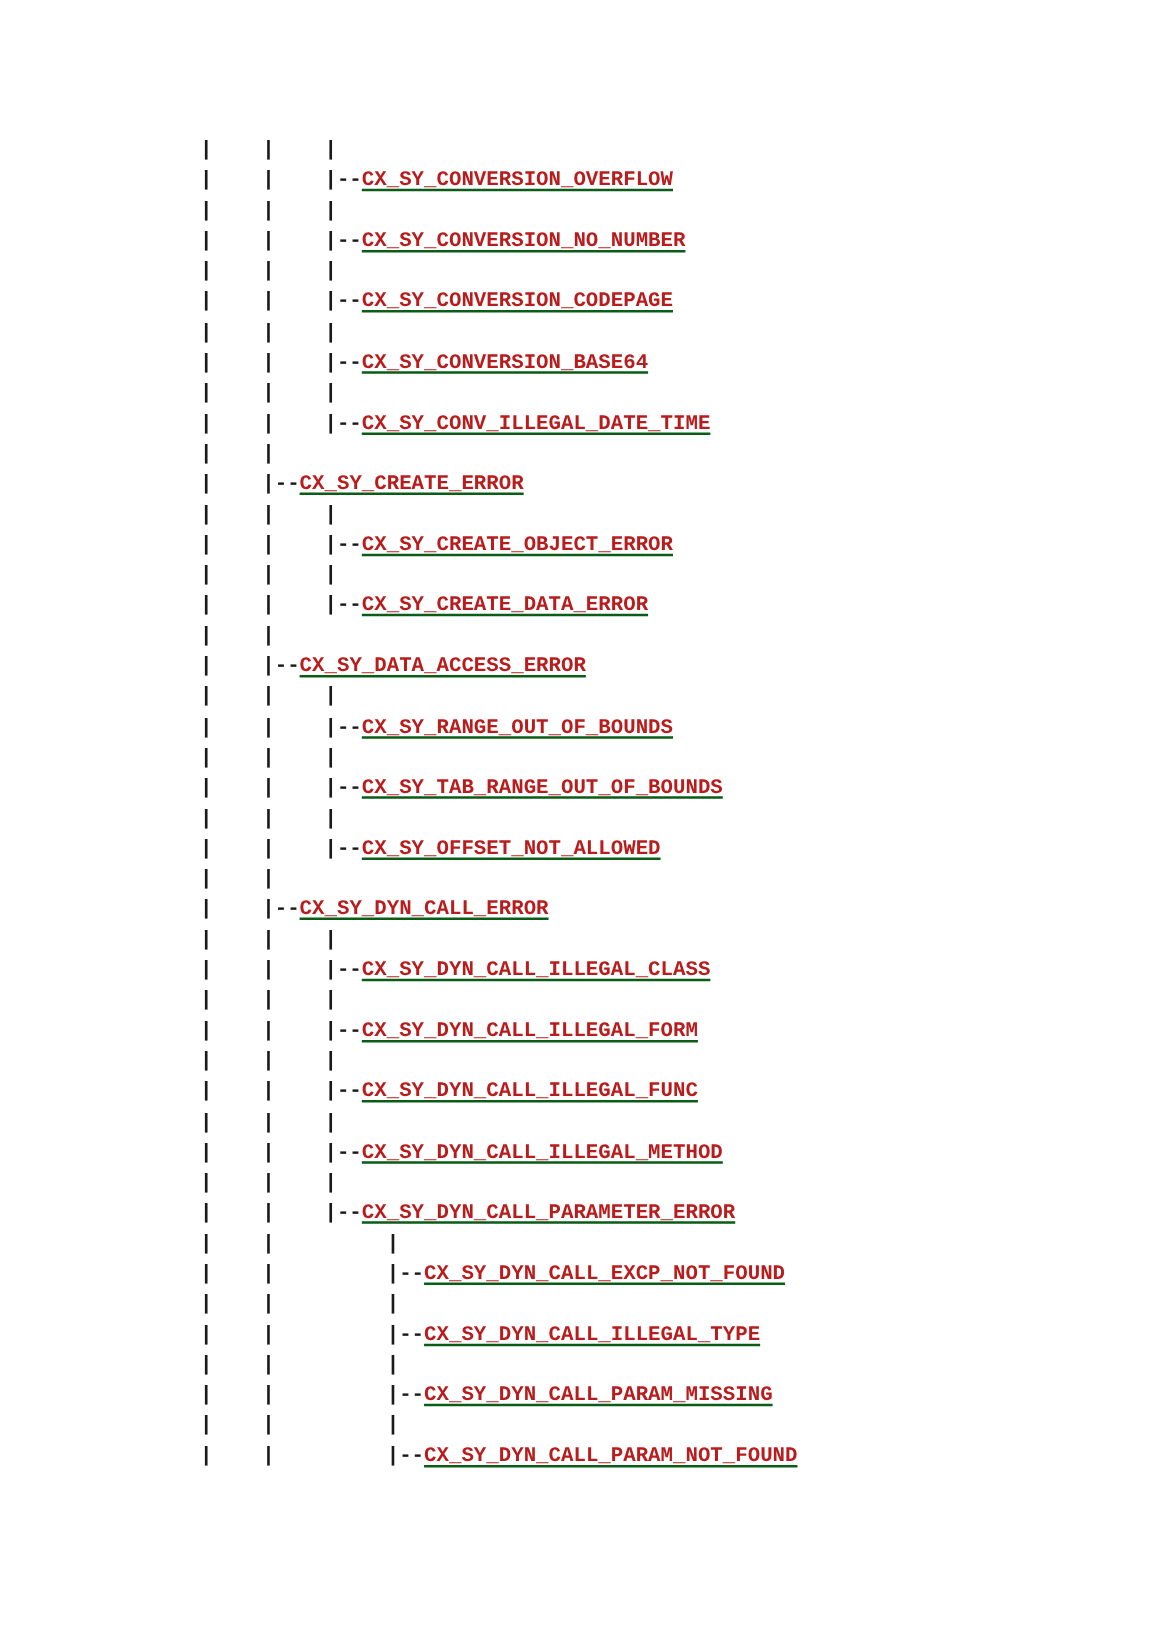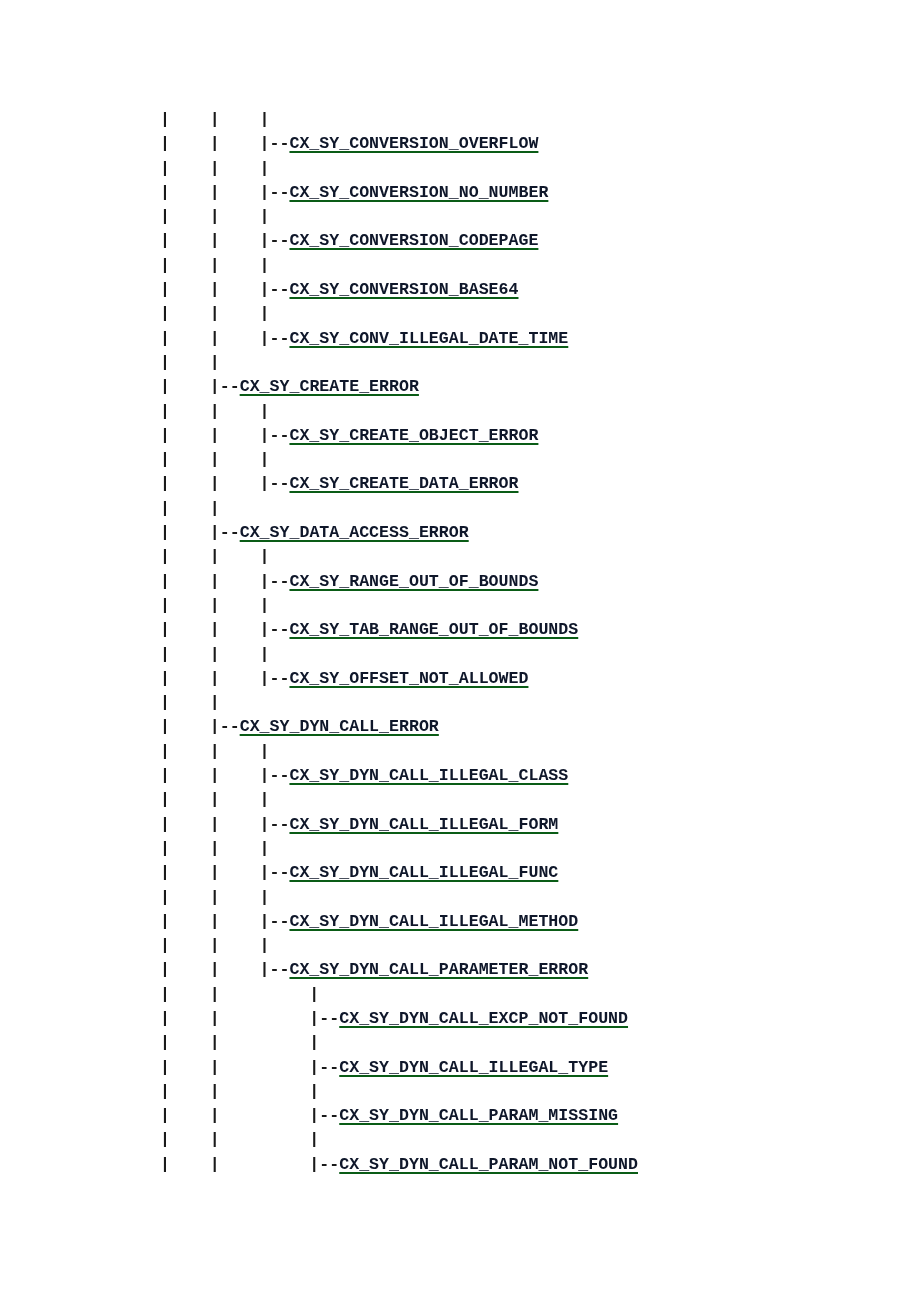--- a/index.html
+++ b/index.html
@@ -27,21 +27,21 @@
     color: #000000;
   }
   .row {
     white-space: pre;
     height: 24.3px;
   }
   .rule {
     color: #1a1a1a;
   }
   .node {
-    color: #0f172a;
+    color: #b91c1c;
     text-decoration: underline;
     text-decoration-color: #0a5c16;
     text-decoration-thickness: 1.6px;
     text-underline-offset: 2.5px;
     cursor: pointer;
   }
 </style>
 </head>
 <body>
 

